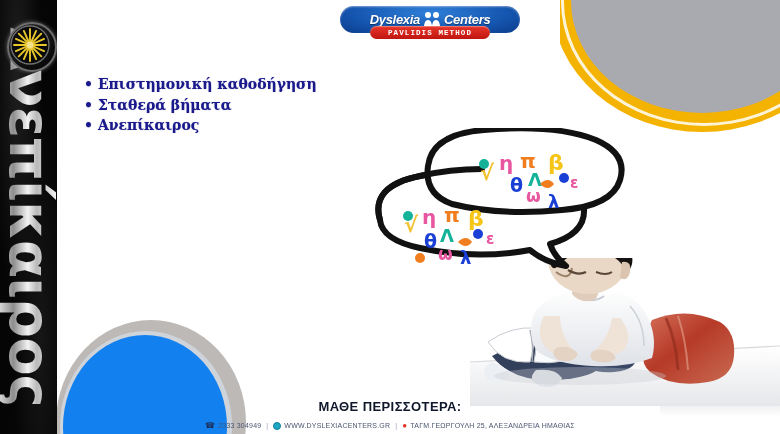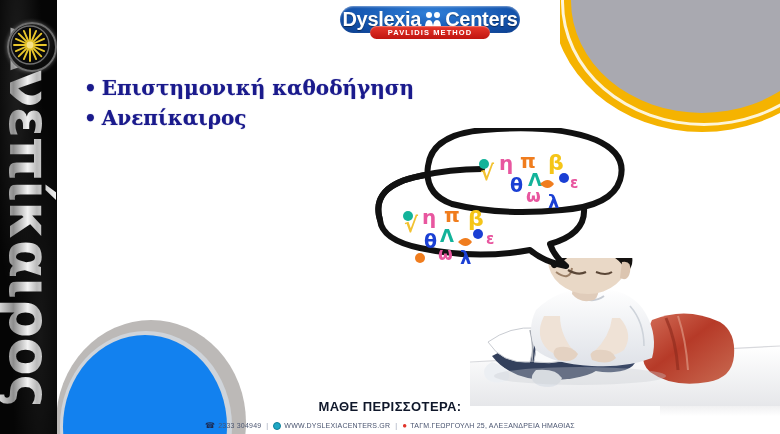--- a/index.html
+++ b/index.html
@@ -116,49 +116,50 @@
   }
   .logo-body{
     position:absolute;left:0;top:0;width:180px;height:27px;
     border-radius:14px;
     background:radial-gradient(ellipse at 50% 25%, #2f7fd8 0%, #1556b0 60%, #0b3d8c 100%);
     box-shadow:inset 0 1px 2px rgba(255,255,255,.45);
     display:flex;align-items:center;justify-content:center;
   }
   .logo-word{
     font-family:"Liberation Sans",sans-serif;
-    font-weight:bold;font-size:20px;color:#ffffff;
+    font-weight:bold;font-size:13px;color:#ffffff;
     letter-spacing:-.3px;
     text-shadow:0 1px 1px rgba(0,0,0,.45);
+    font-style:italic;
   }
   .logo-figs{
     display:inline-block;width:20px;height:18px;margin:0 2px;
     position:relative;
   }
   .logo-pill{
     position:absolute;left:30px;top:20px;width:120px;height:13px;
     border-radius:7px;
     background:linear-gradient(180deg,#e8372b 0%,#c01510 100%);
     display:flex;align-items:center;justify-content:center;
     box-shadow:inset 0 1px 1px rgba(255,255,255,.35);
   }
   .logo-pill span{
-    font-family:Liberation Sans, sans-serif;
+    font-family:Liberation Mono, monospace;
     font-weight:bold;font-size:7.5px;color:#ffffff;letter-spacing:1.1px;text-align:center;
   }
 
   
   .bullets{
     position:absolute;left:84px;top:74px;
     z-index:18;
   }
   .bullet{
     font-family:"DejaVu Serif","Liberation Serif",serif;
     font-weight:bold;
-    font-size:20px;
+    font-size:14px;
     color:#1a1a8c;
     line-height:1.48;
     white-space:nowrap;
     text-shadow:0 0 1px rgba(26,26,140,.5);
   }
   .bullet .dot{ margin-right:5px; }
 
   
   .bubbles{position:absolute;left:368px;top:128px;width:260px;height:170px;z-index:16;}
 
@@ -345,20 +346,23 @@
         <span class="logo-word">Centers</span>
       </div>
       <div class="logo-pill">
         <span>PAVLIDIS METHOD</span>
       </div>
     </div>
 
     <div class="bullets">
       <div class="bullet">
         <span class="dot">•</span><span>Επιστημονική καθοδήγηση</span>
+      </div>
+      <div class="bullet">
+        <span class="dot">•</span><span>Σταθερά βήματα</span>
       </div>
       <div class="bullet">
         <span class="dot">•</span><span>Ανεπίκαιρος</span>
       </div>
     </div>
 
     <div class="footer-learn">ΜΑΘΕ ΠΕΡΙΣΣΟΤΕΡΑ:</div>
 
     <div class="footer-bar">
       <span class="seg">

